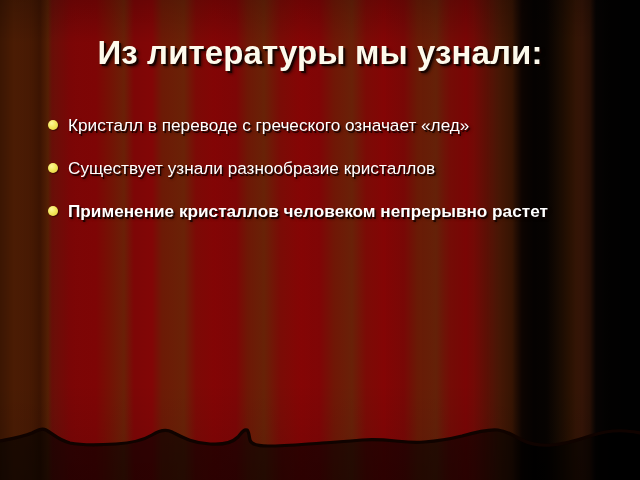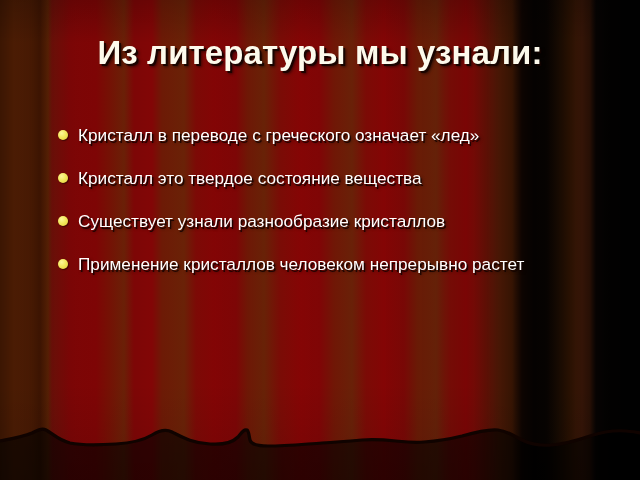--- a/index.html
+++ b/index.html
@@ -149,36 +149,37 @@
     color: #fdfaec;
     text-shadow: 2px 2px 0 rgba(20,4,0,0.85), 3px 3px 3px rgba(0,0,0,0.55);
     white-space: nowrap;
   }
 
   .bullet-list {
     position: absolute;
     left: 36px;
     top: 108px;
     width: 566px;
-    margin: 16px;
+    margin: 6px;
     padding: 0;
     list-style: none;
   }
 
   .bullet-item {
     position: relative;
     padding-left: 26px;
     margin: 0 0 21px 0;
     font-size: 17.2px;
     line-height: 22px;
     color: #ffffff;
     text-shadow: 1.5px 1.5px 0 rgba(18,3,0,0.8), 2px 2px 3px rgba(0,0,0,0.5);
   }
   .bullet-item:last-child {
     margin-bottom: 0;
+    font-weight: bold;
   }
 
   .bullet-dot {
     position: absolute;
     left: 6px;
     top: 6px;
     width: 10px;
     height: 10px;
     border-radius: 50%;
     background: radial-gradient(circle at 36% 32%, #fdf79a 0%, #f3e85d 45%, #ddcf3a 100%);
@@ -230,24 +231,20 @@
 
     <div class="slide-title">Из литературы мы узнали:</div>
 
     <ul class="bullet-list">
 
       <li class="bullet-item">
         <span class="bullet-dot"></span>
         <span class="bullet-text">Кристалл в переводе с греческого означает «лед»</span>
       </li>
 
-      <li class="bullet-item">
-        <span class="bullet-dot"></span>
-        <span class="bullet-text">Кристалл это твердое состояние вещества</span>
-      </li>
 
       <li class="bullet-item">
         <span class="bullet-dot"></span>
         <span class="bullet-text">Существует узнали разнообразие кристаллов</span>
       </li>
 
 
       <li class="bullet-item">
         <span class="bullet-dot"></span>
         <span class="bullet-text">Применение кристаллов человеком непрерывно растет</span>

